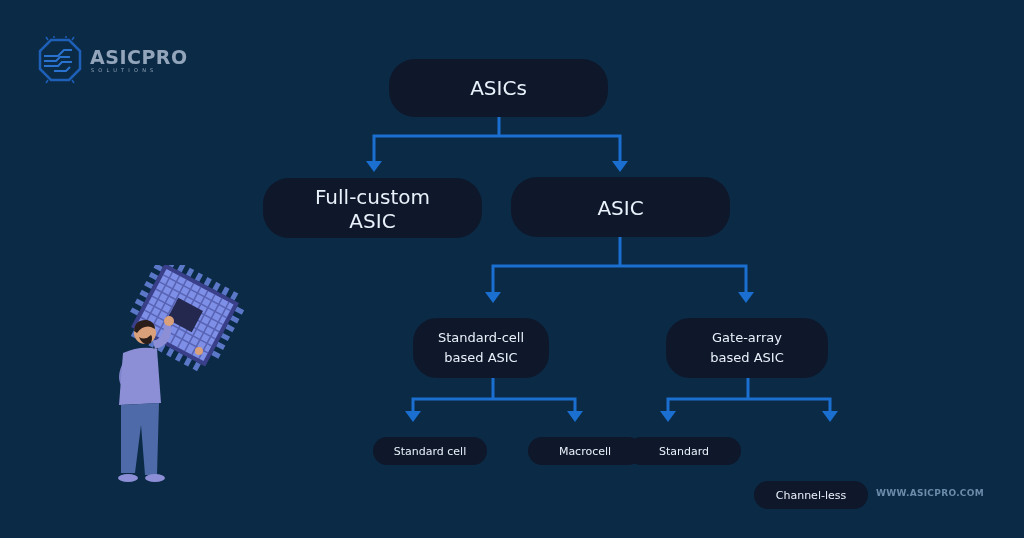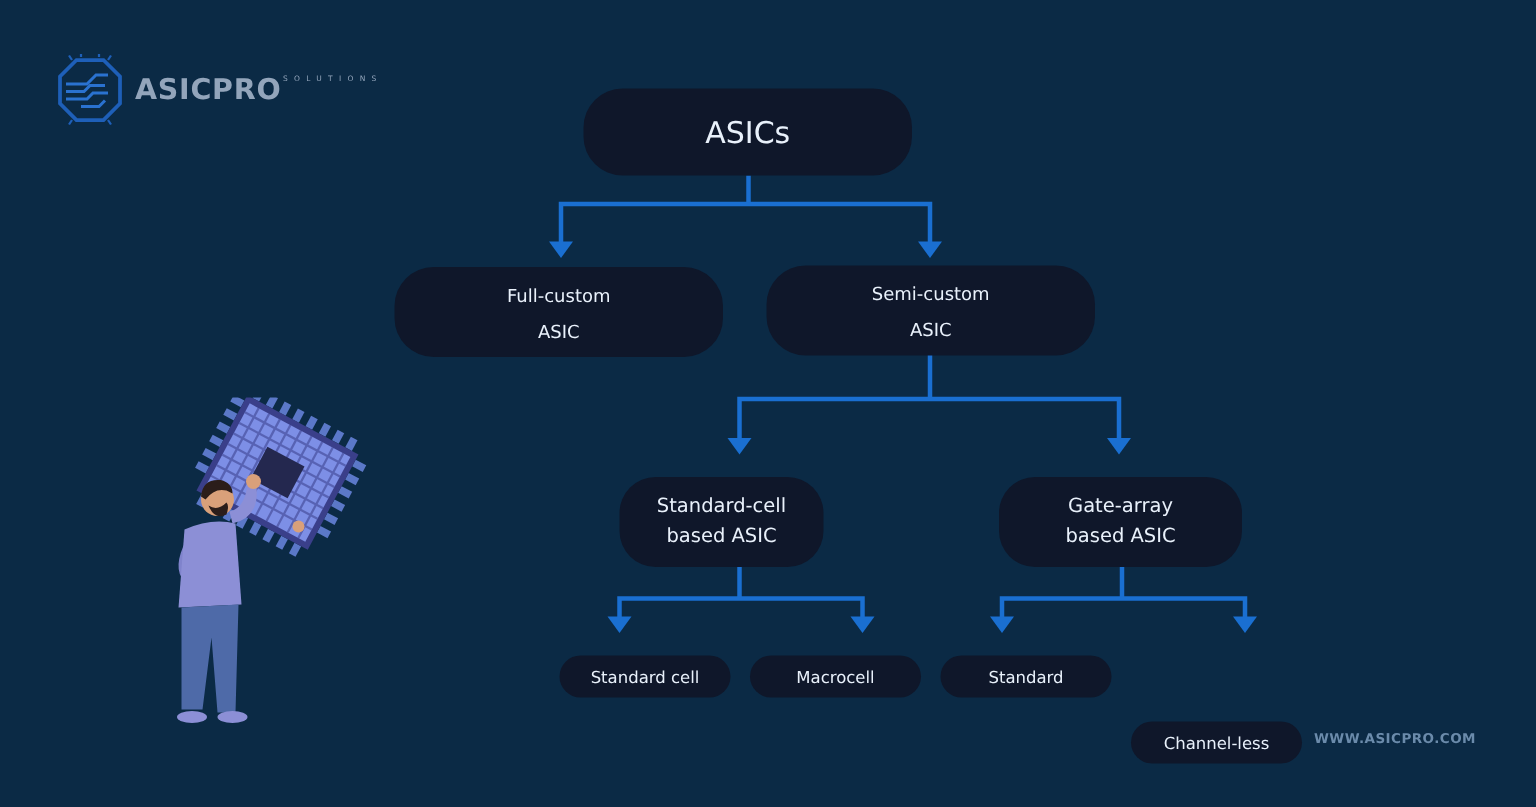--- a/index.html
+++ b/index.html
@@ -7,44 +7,44 @@
     width: 1024px; height: 538px; overflow: hidden;
     background: #0b2a45;
     font-family: "DejaVu Sans", sans-serif;
     position: relative;
   }
   .logo {
     position: absolute; left: 36px; top: 34px; height: 52px;
     display: flex; align-items: center;
   }
   .logo-mark { width: 48px; height: 48px; }
-  .logo-text { margin-left: 6px; display: flex; flex-direction: row; }
+  .logo-text { margin-left: 6px; display: flex; flex-direction: column; }
   .logo-name {
     font-family: "DejaVu Sans", sans-serif; font-weight: bold;
     font-size: 19px; color: #93a5bb; letter-spacing: 0.5px; line-height: 20px;
   }
   .logo-sub {
     font-size: 5px; color: #93a5bb; letter-spacing: 4.2px; line-height: 7px;
     margin-left: 1px;
   }
   .node {
     position: absolute; background: #0f172a; color: #e9f1fb;
     display: flex; align-items: center; justify-content: center;
     text-align: center; box-sizing: border-box;
   }
   .n-root { left: 389px; top: 59px; width: 219px; height: 58px; border-radius: 26px; font-size: 20px; }
-  .n-l1 { height: 60px; border-radius: 26px; font-size: 12px; line-height: 24px; padding-top: 2px; align-items: center; }
+  .n-l1 { height: 60px; border-radius: 26px; font-size: 20px; line-height: 24px; padding-top: 2px; align-items: center; }
   .n-full { left: 263px; top: 178px; width: 219px; }
   .n-semi { left: 511px; top: 177px; width: 219px; }
   .n-l2 { top: 318px; height: 60px; border-radius: 24px; font-size: 13px; line-height: 20px; }
   .n-std { left: 413px; width: 136px; }
   .n-gate { left: 666px; width: 162px; }
   .n-l3 { top: 437px; width: 114px; height: 28px; border-radius: 21px; font-size: 11px; }
   .n-stdcell { left: 373px; }
-  .n-macro { left: 500px; }
+  .n-macro { left: 528px; }
   .n-chan { left: 627px; }
   .n-chanless { left: 754px; margin-top: 44px; }
   .line { stroke: #1a6fd1; stroke-width: 3; fill: none; }
   .arrow { fill: #1a6fd1; }
   svg.connectors { position: absolute; left: 0; top: 0; }
   .website {
     position: absolute; left: 876px; top: 488px;
     font-size: 9px; font-weight: bold; color: #6b8bab; letter-spacing: 0.3px;
   }
   .person { position: absolute; left: 95px; top: 265px; width: 160px; height: 225px; }
@@ -104,21 +104,20 @@
 </div>
 
 <div class="node n-l1 n-full">
   <div>
     <div>Full-custom</div>
     <div>ASIC</div>
   </div>
 </div>
 <div class="node n-l1 n-semi">
   <div>
-    <div>Semi-custom</div>
     <div>ASIC</div>
   </div>
 </div>
 
 <div class="node n-l2 n-std">
   <div>
     <div>Standard-cell</div>
     <div>based ASIC</div>
   </div>
 </div>

